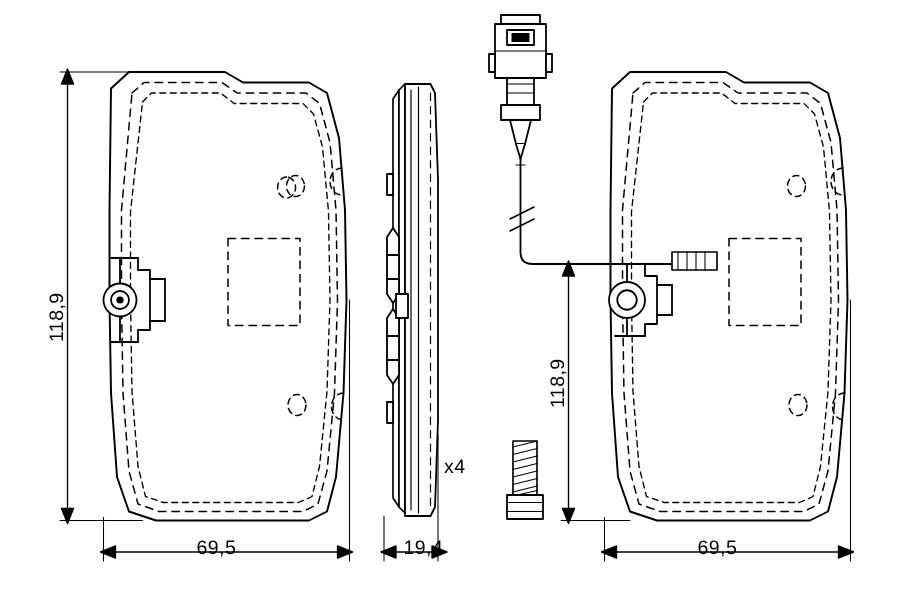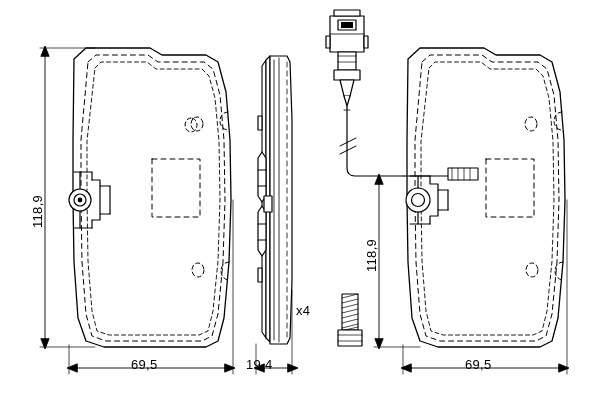--- a/index.html
+++ b/index.html
@@ -238,21 +238,21 @@
         <path d="M338,341 L362,341" stroke-width="0.7"></path>
       </g>
 
     </g>
   </svg>
 
   <div class="dim-label rot" style="left:30px; top:228px;">118,9</div>
 
   <div class="dim-label" style="left:131px; top:357px;">69,5</div>
 
-  <div class="dim-label" style="left:246px; top:357px;">19,4</div>
+  <div class="dim-label" style="left:269px; top:357px;">19,4</div>
 
   <div class="dim-label rot" style="left:364px; top:272px;">118,9</div>
 
   <div class="dim-label" style="left:465px; top:357px;">69,5</div>
 
   <div class="dim-label" style="left:296px; top:303px;">x4</div>
 
 </div>
 
 </body></html>

